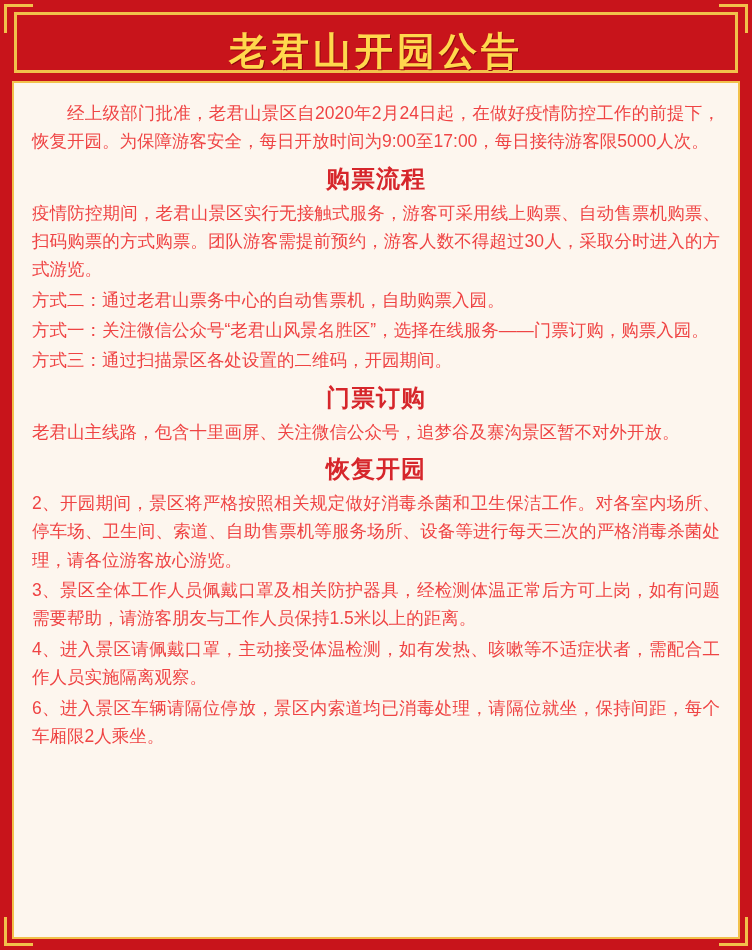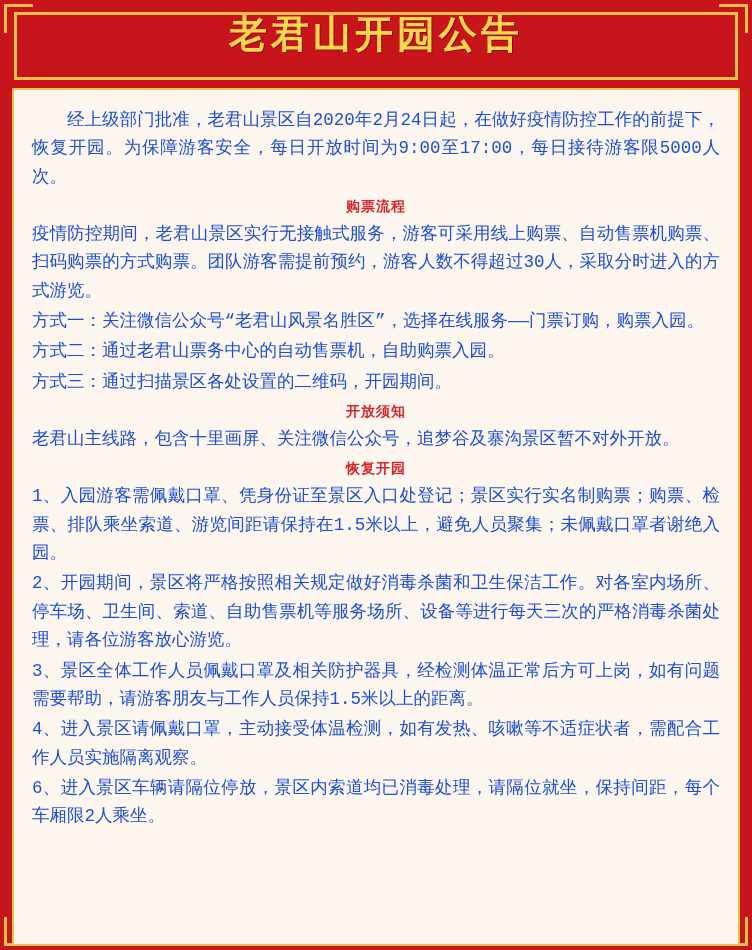--- a/index.html
+++ b/index.html
@@ -16,26 +16,26 @@
   .poster {
     position: relative;
     width: 752px;
     height: 950px;
     background: #c8141b;
     box-sizing: border-box;
     padding: 10px 12px 14px 12px;
   }
   .title-bar {
     position: relative;
-    height: 68px;
+    height: 61px;
     background: #c8141b;
     border: 3px solid #f2c14b;
     box-sizing: border-box;
     display: flex;
-    align-items: flex-start;
+    align-items: flex-end;
     justify-content: center;
     margin: 2px 2px 8px 2px;
   }
   .title-text {
     color: #ffd84d;
     font-size: 38px;
     font-weight: bold;
     letter-spacing: 4px;
     font-family: "DejaVu Sans", "Liberation Sans", sans-serif;
     line-height: 1;
@@ -44,33 +44,33 @@
   .body-panel {
     position: relative;
     background: #fdf6ee;
     border: 2px solid #f2c14b;
     box-sizing: border-box;
     height: 858px;
     padding: 16px 18px 10px 18px;
     overflow: hidden;
   }
   .para {
-    color: #1d4ed8;
+    color: #ef4444;
     font-size: 17.5px;
     line-height: 1.62;
     text-align: justify;
     margin: 0 0 2px 0;
-    font-family: Liberation Mono, monospace;
+    font-family: Liberation Sans, sans-serif;
   }
   .indent {
     text-indent: 2em;
   }
   .section-title {
     color: #d6262b;
-    font-size: 14px;
+    font-size: 24px;
     font-weight: bold;
     text-align: center;
     margin: 7px 0 4px 0;
     letter-spacing: 1px;
     font-family: Liberation Serif, serif;
   }
   .corner {
     position: absolute;
     width: 26px;
     height: 26px;
@@ -94,28 +94,27 @@
   <div class="title-bar">
     <div class="title-text">老君山开园公告</div>
   </div>
 
   <div class="body-panel">
 
     <p class="para indent">经上级部门批准，老君山景区自2020年2月24日起，在做好疫情防控工作的前提下，恢复开园。为保障游客安全，每日开放时间为9:00至17:00，每日接待游客限5000人次。</p>
 
     <div class="section-title">购票流程</div>
     <p class="para">疫情防控期间，老君山景区实行无接触式服务，游客可采用线上购票、自动售票机购票、扫码购票的方式购票。团队游客需提前预约，游客人数不得超过30人，采取分时进入的方式游览。</p>
+    <p class="para">方式二：通过老君山票务中心的自动售票机，自助购票入园。</p>
     <p class="para">方式一：关注微信公众号“老君山风景名胜区”，选择在线服务——门票订购，购票入园。</p>
-    <p class="para">方式二：通过老君山票务中心的自动售票机，自助购票入园。</p>
     <p class="para">方式三：通过扫描景区各处设置的二维码，开园期间。</p>
 
-    <div class="section-title">开放须知</div>
+    <div class="section-title">门票订购</div>
     <p class="para">老君山主线路，包含十里画屏、关注微信公众号，追梦谷及寨沟景区暂不对外开放。</p>
 
     <div class="section-title">恢复开园</div>
-    <p class="para">1、入园游客需佩戴口罩、凭身份证至景区入口处登记；景区实行实名制购票；购票、检票、排队乘坐索道、游览间距请保持在1.5米以上，避免人员聚集；未佩戴口罩者谢绝入园。</p>
     <p class="para">2、开园期间，景区将严格按照相关规定做好消毒杀菌和卫生保洁工作。对各室内场所、停车场、卫生间、索道、自助售票机等服务场所、设备等进行每天三次的严格消毒杀菌处理，请各位游客放心游览。</p>
     <p class="para">3、景区全体工作人员佩戴口罩及相关防护器具，经检测体温正常后方可上岗，如有问题需要帮助，请游客朋友与工作人员保持1.5米以上的距离。</p>
     <p class="para">4、进入景区请佩戴口罩，主动接受体温检测，如有发热、咳嗽等不适症状者，需配合工作人员实施隔离观察。</p>
     <p class="para">6、进入景区车辆请隔位停放，景区内索道均已消毒处理，请隔位就坐，保持间距，每个车厢限2人乘坐。</p>
 
   </div>
 </div>
 
 </body></html>

